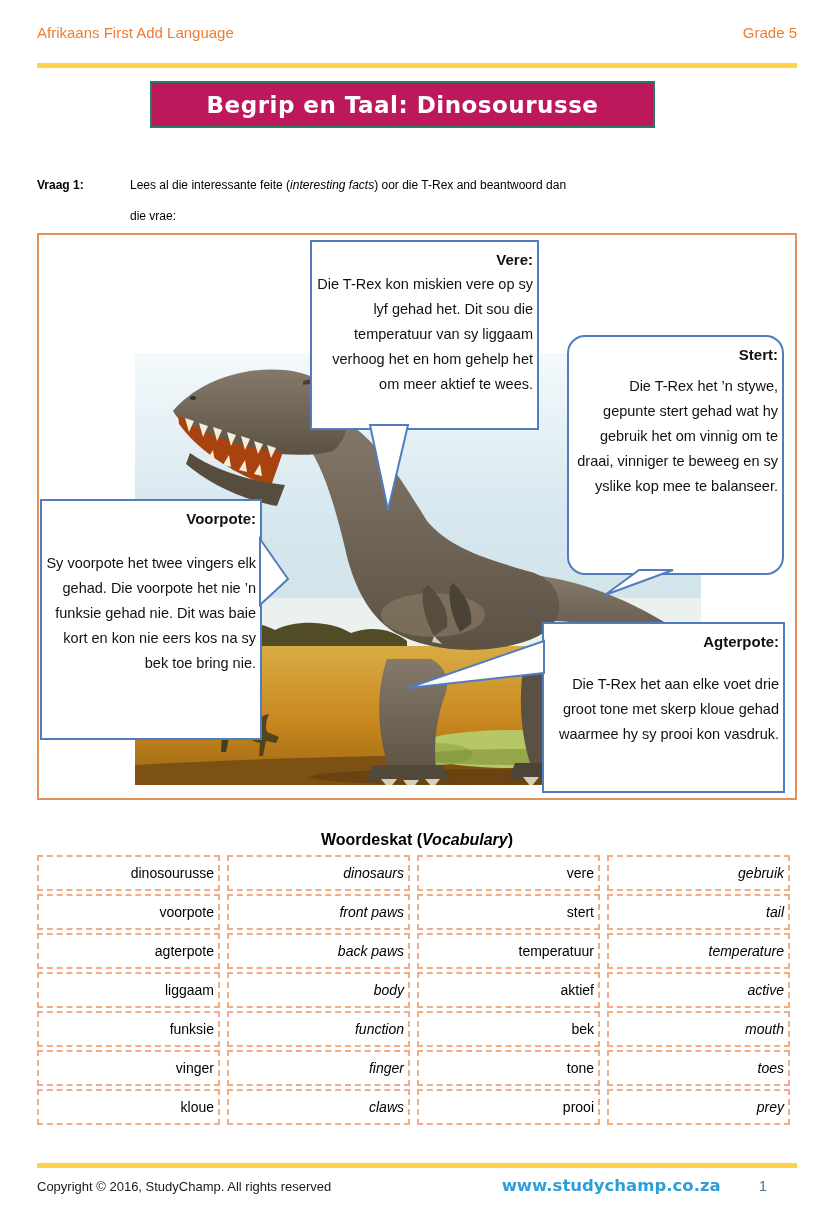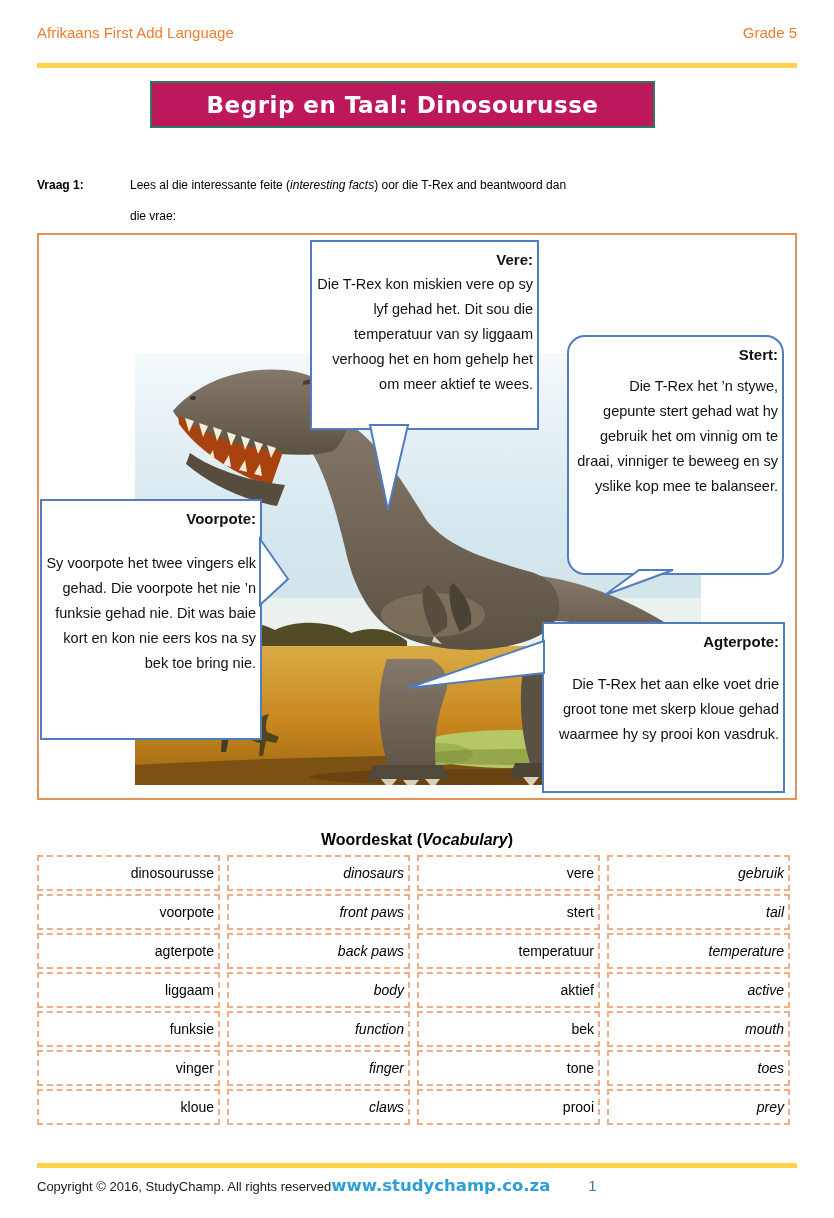--- a/index.html
+++ b/index.html
@@ -46,21 +46,21 @@
 
   
   .vocab-h{position:absolute;top:831px;left:37px;width:760px;text-align:center;font-size:16px;font-weight:bold;}
   table.vocab{position:absolute;left:30px;top:852px;width:767px;border-collapse:separate;
               border-spacing:7px 3px;table-layout:fixed;}
   table.vocab td{border:2px dashed #F0AD88;text-align:right;font-size:14px;height:28px;padding:2px 4px;}
   table.vocab td.en{font-style:italic;}
 
   
   .footer{position:absolute;left:37px;top:1176px;width:760px;display:flex;
-          justify-content:flex-start;align-items:baseline;}
+          justify-content:space-between;align-items:baseline;}
   .copyright{font-size:13px;color:#1a1a1a;}
   .f-right{display:flex;align-items:baseline;gap:38px;margin-right:30px;}
   .website{font-family:"DejaVu Sans",sans-serif;font-weight:bold;font-size:16.5px;color:#2D9FD8;text-decoration:none;}
   .pagenum{font-size:15px;color:#44779B;}
   i{font-style:italic;}
 </style>
 </head>
 <body>
 
 <div class="page">

